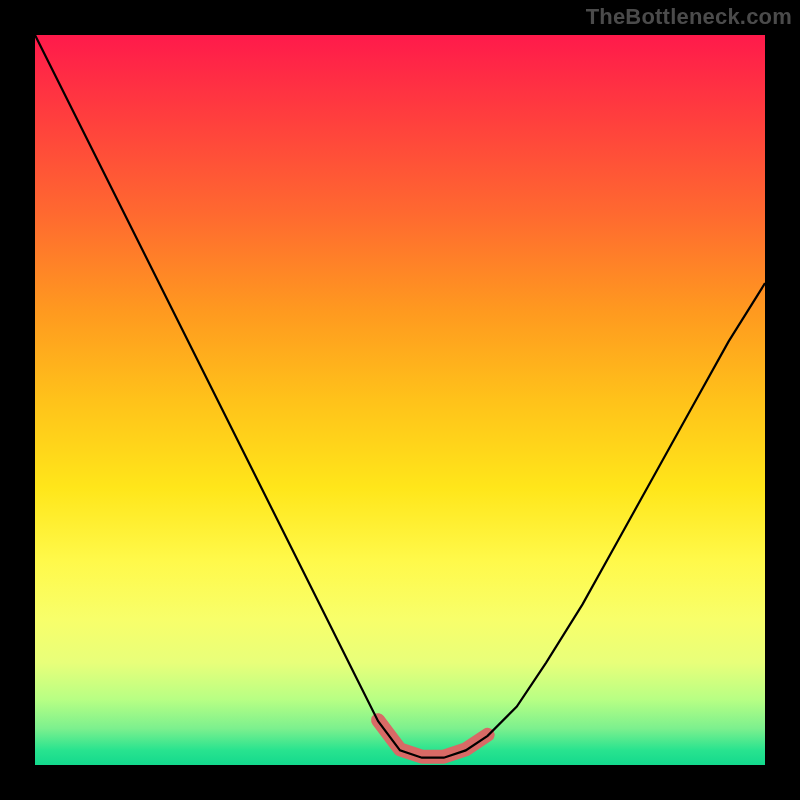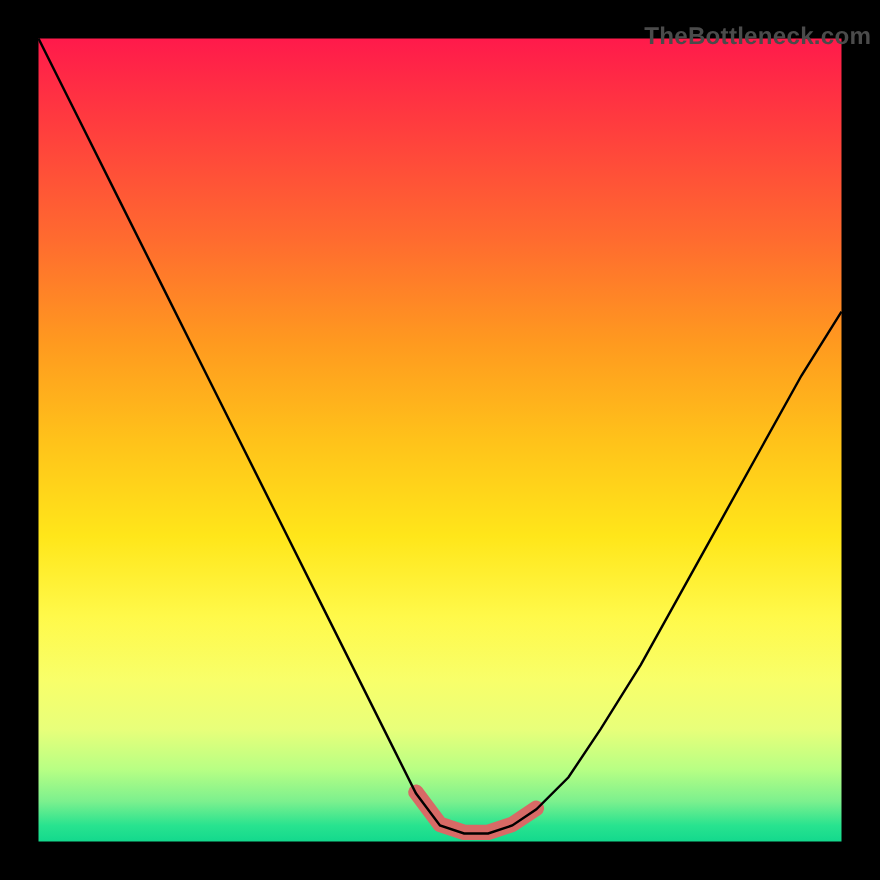--- a/index.html
+++ b/index.html
@@ -19,21 +19,20 @@
   }
   .watermark {
     position: absolute;
     top: 4px;
     right: 8px;
     font-size: 22px;
     font-weight: 600;
     color: #4b4b4b;
     letter-spacing: 0.2px;
     z-index: 50;
-    margin-top: 16px;
   }
   .plot {
     position: absolute;
     left: 35px;
     top: 35px;
     width: 730px;
     height: 730px;
   }
   .gradient {
     position: absolute;

